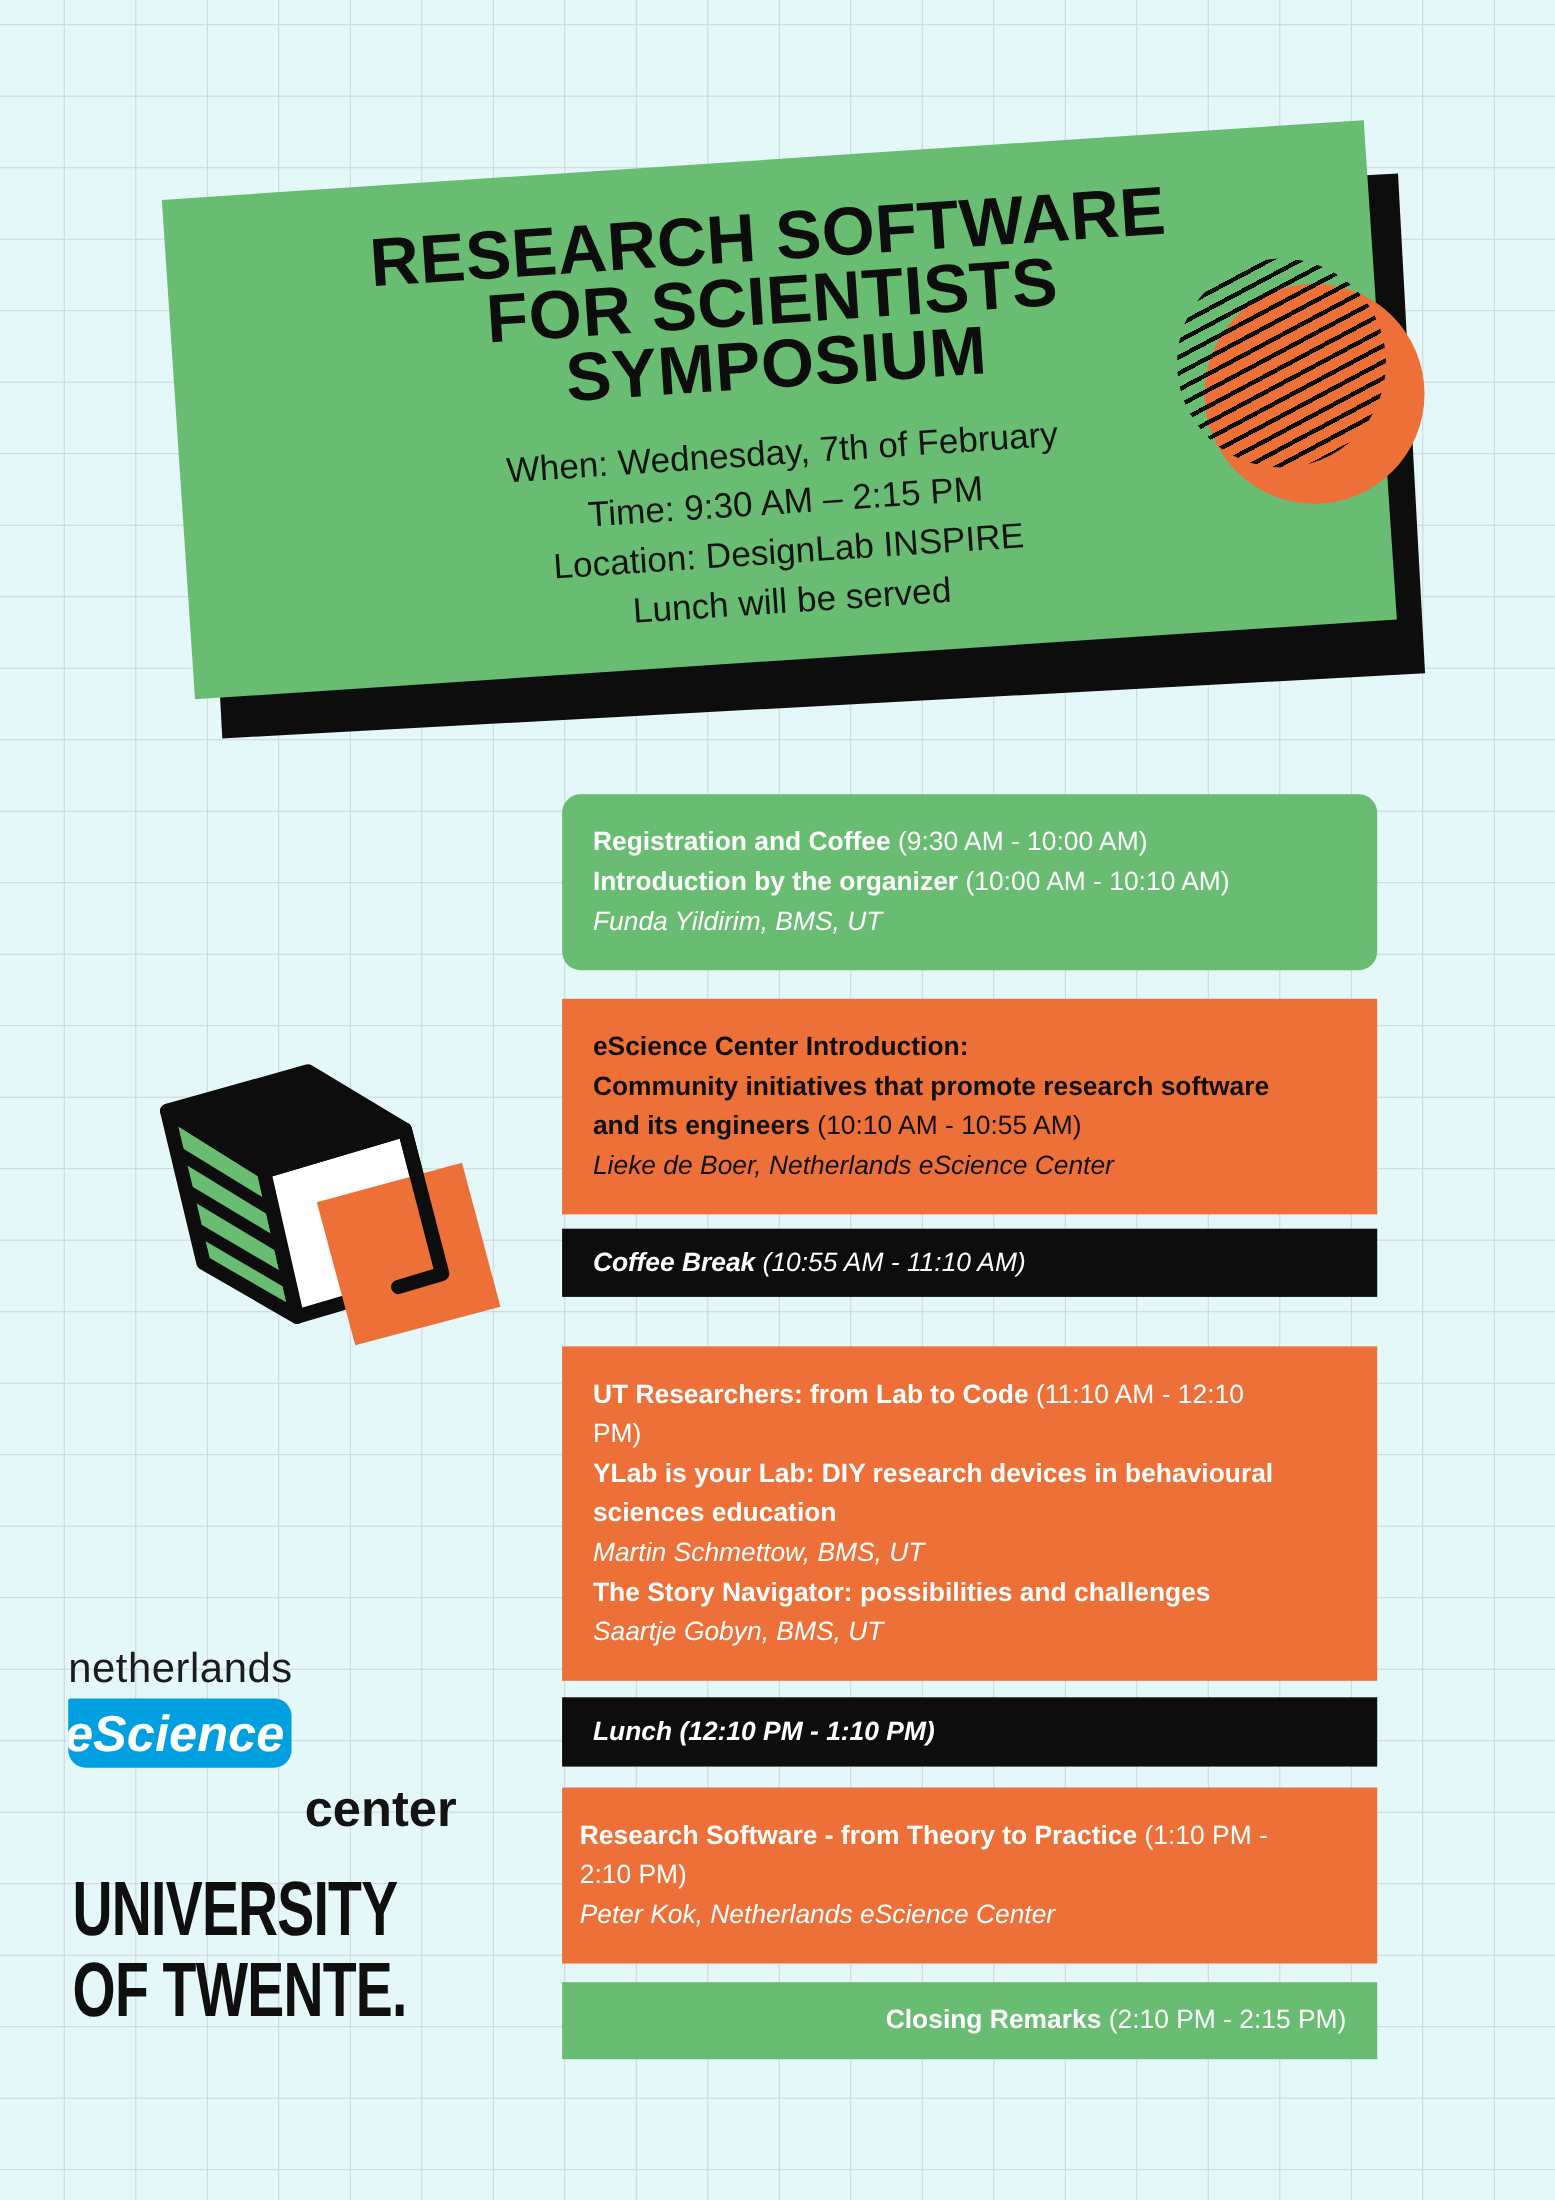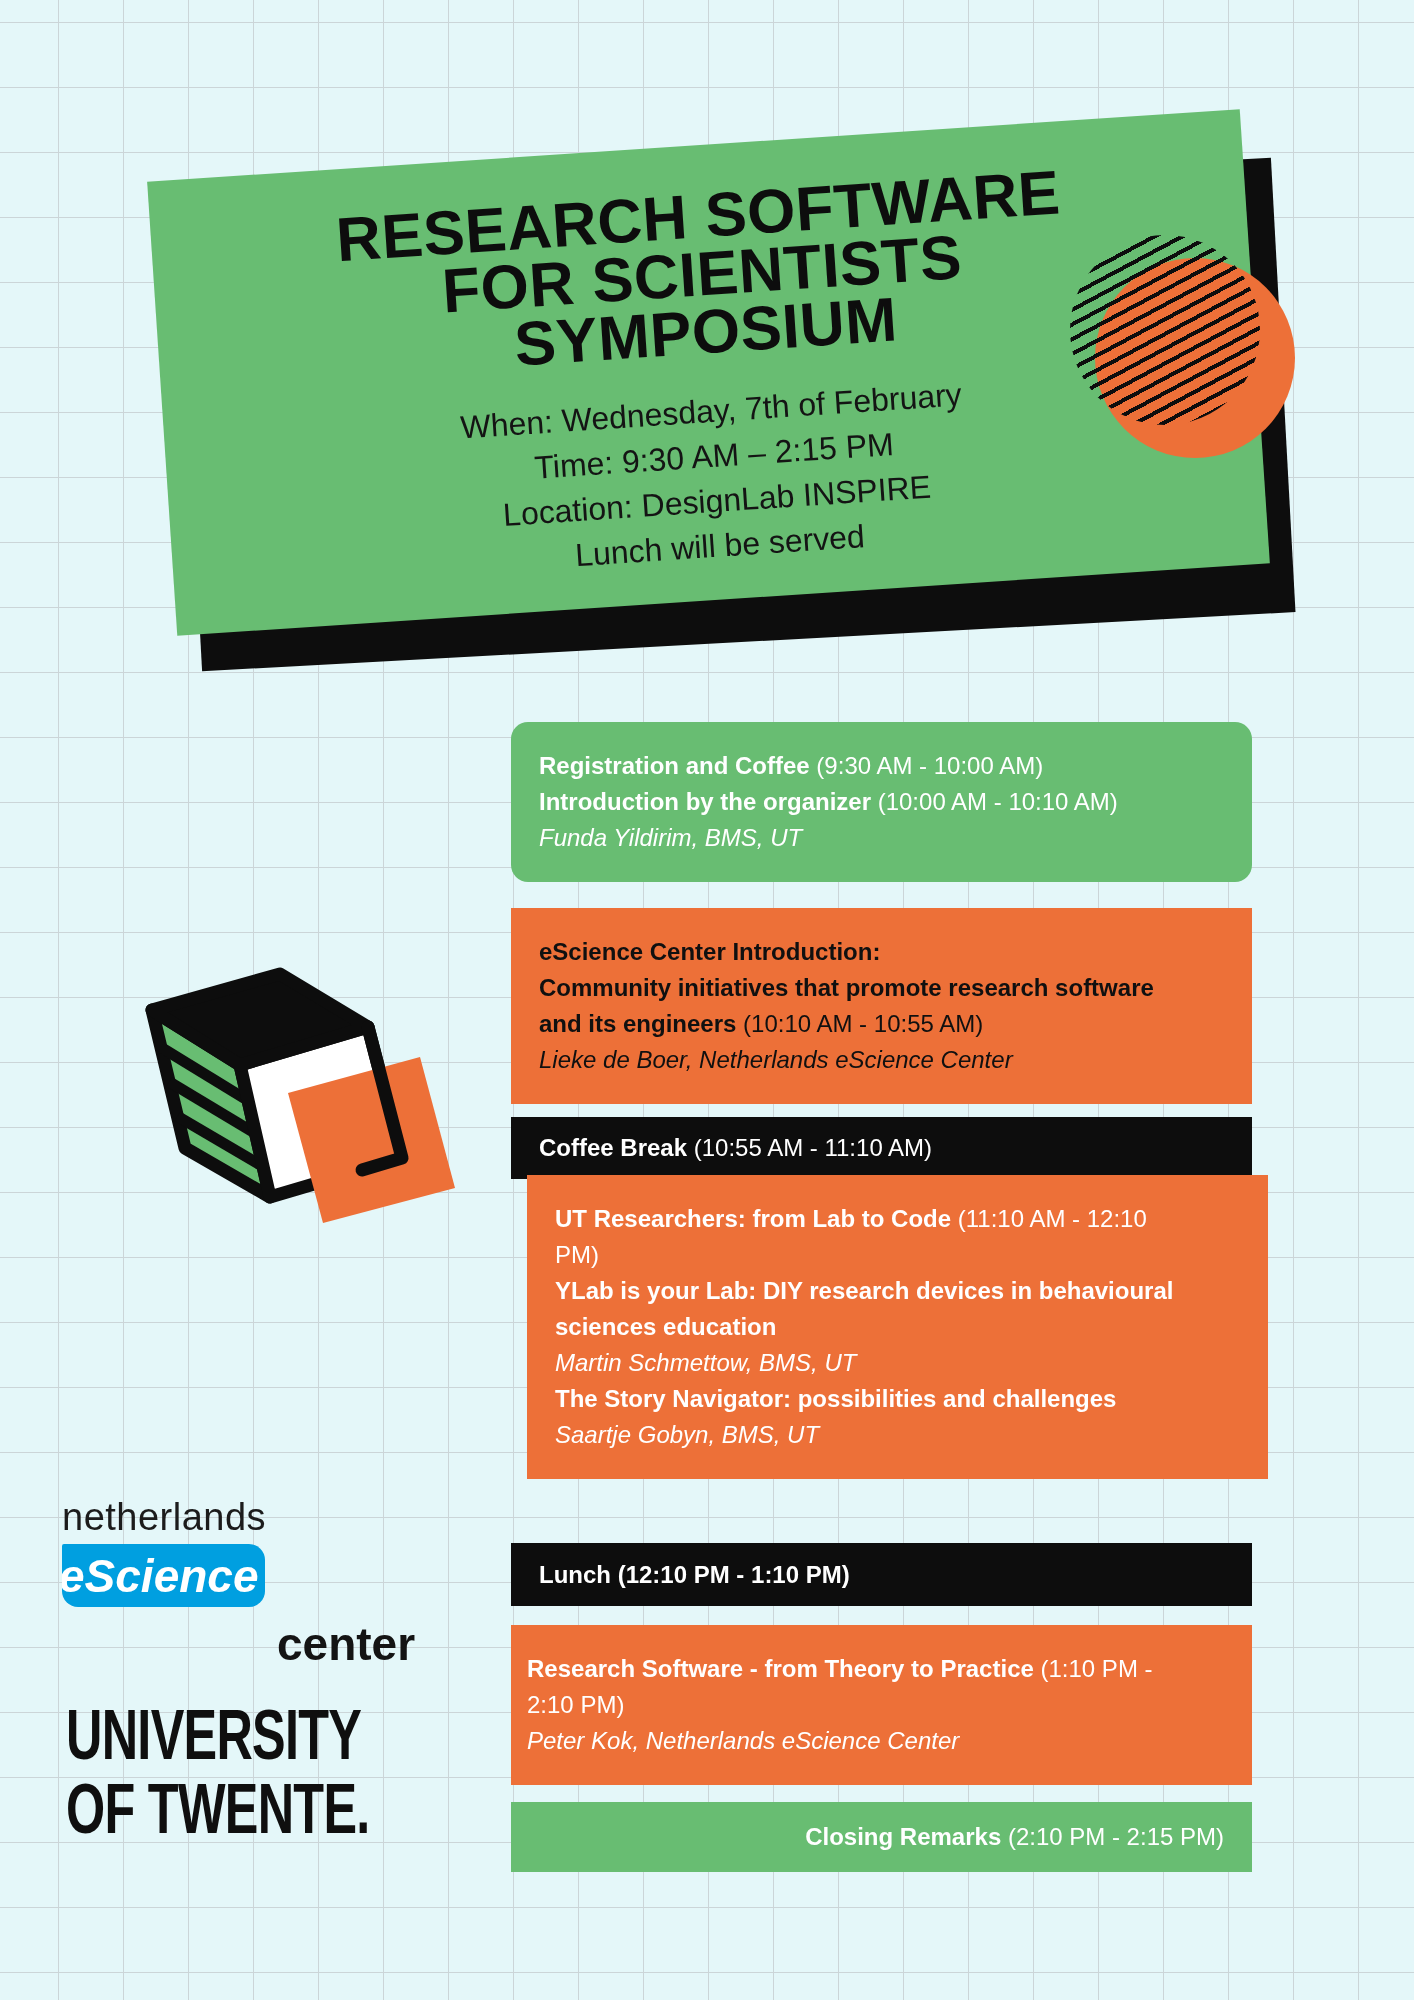--- a/index.html
+++ b/index.html
@@ -60,26 +60,26 @@
     position:absolute;left:511px;width:741px;
     font-size:24px;line-height:36px;padding:26px 28px;
   }
   .sb .ln{display:block;}
   .s-b{font-weight:700;}
   .s-r{font-weight:400;}
   .s-i{font-weight:400;font-style:italic;}
   .v-green{background:var(--c-green);color:var(--c-white);}
   .v-orangeDark{background:var(--c-orange);color:#101010;}
   .v-orange{background:var(--c-orange);color:var(--c-white);}
-  .v-black{background:var(--c-black);color:var(--c-white);}
+  .v-black{background:var(--c-black);color:var(--c-white);font-style:italic;}
   .bar{display:flex;flex-direction:column;justify-content:center;padding-top:0;padding-bottom:0;}
   .sb0{top:722px;border-radius:17px;}
   .sb1{top:908px;}
   .sb2{top:1117px;height:62px;}
-  .sb3{top:1175px;margin-left:16px;}
+  .sb3{top:1224px;}
   .sb4{top:1543px;height:63px;}
   .sb5{top:1625px;padding-left:16px;}
   .sb6{top:1802px;height:70px;align-items:flex-end;}
 
   
   .nl-label{
     position:absolute;left:62px;top:1496px;
     font-size:38px;color:#1c1c1c;letter-spacing:.5px;z-index:2;
   }
   .esc-badge{

